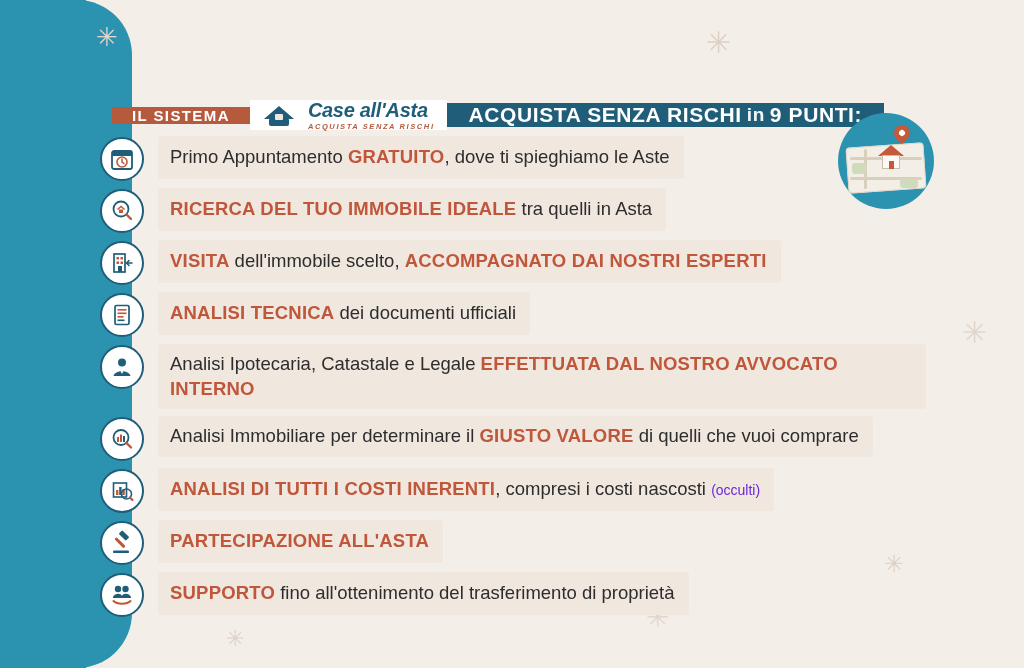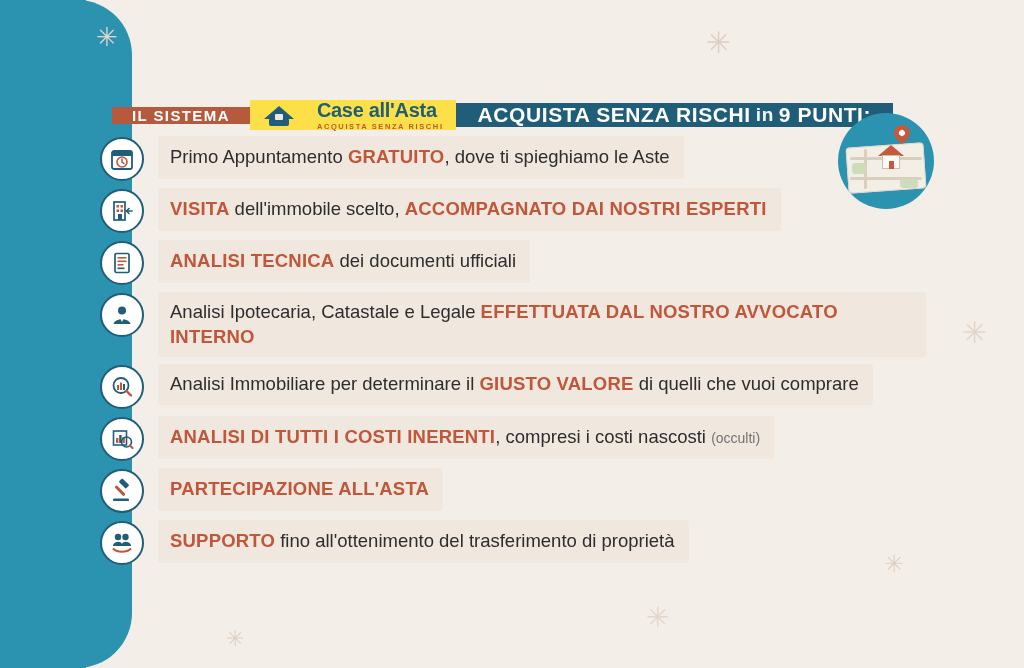--- a/index.html
+++ b/index.html
@@ -57,25 +57,26 @@
     background: #b55a3c;
     color: #ffffff;
     font-weight: bold;
     font-size: 15px;
     letter-spacing: 1.4px;
     display: flex;
     align-items: center;
     padding: 0 20px;
   }
   .hdr-logo {
-    background: #fde047;
+    background: #ffffff;
     display: flex;
     align-items: center;
     padding: 0 12px 0 14px;
-    gap: 23px;
+    gap: 14px;
+    font-style: italic;
   }
   .logo-mark {
     width: 30px; height: 26px;
     position: relative;
     flex: none;
   }
   .logo-mark .roof {
     position: absolute;
     left: 0; top: 4px;
     width: 0; height: 0;
@@ -236,21 +237,21 @@
     max-width: 742px;
   }
   .text-chip.tall { padding-top: 8px; padding-bottom: 8px; }
   .hl {
     color: #c0563a;
     font-weight: bold;
     letter-spacing: 0.2px;
   }
   .small {
     font-size: 14px;
-    color: #737373;
+    color: #6d28d9;
     text-align: right;
   }
 </style>
 </head>
 <body>
 
 <div id="page">
 
   <div class="teal-panel"></div>
   <div class="teal-round"></div>
@@ -306,20 +307,33 @@
           <rect x="3" y="5" width="20" height="5" fill="#1f5d78"></rect>
           <circle cx="13" cy="16" r="5" fill="none" stroke="#c0563a" stroke-width="1.6"></circle>
           <path d="M13 13 V16 L15 17.5" stroke="#c0563a" stroke-width="1.5" fill="none" stroke-linecap="round"></path>
         </svg>
       </div>
       <div class="text-chip">
         <span>Primo Appuntamento </span><span class="hl">GRATUITO</span><span>, dove ti spieghiamo le Aste</span>
       </div>
     </div>
 
+    <div class="row">
+      <div class="icon-wrap">
+        <svg width="26" height="26" viewBox="0 0 26 26">
+          <circle cx="12" cy="11" r="7.5" fill="none" stroke="#1f5d78" stroke-width="1.8"></circle>
+          <path d="M17.5 16.5 L22 21" stroke="#c0563a" stroke-width="2.4" stroke-linecap="round"></path>
+          <path d="M8.5 11.5 L12 8.5 L15.5 11.5" fill="none" stroke="#c0563a" stroke-width="1.5"></path>
+          <rect x="10" y="11.5" width="4" height="3.5" fill="#c0563a"></rect>
+        </svg>
+      </div>
+      <div class="text-chip">
+        <span class="hl">RICERCA DEL TUO IMMOBILE IDEALE</span><span> tra quelli in Asta</span>
+      </div>
+    </div>
 
     <div class="row">
       <div class="icon-wrap">
         <svg width="26" height="26" viewBox="0 0 26 26">
           <rect x="5" y="4" width="11" height="18" fill="none" stroke="#1f5d78" stroke-width="1.7"></rect>
           <rect x="7.5" y="7" width="2.5" height="2.5" fill="#c0563a"></rect>
           <rect x="11.5" y="7" width="2.5" height="2.5" fill="#c0563a"></rect>
           <rect x="7.5" y="11.5" width="2.5" height="2.5" fill="#c0563a"></rect>
           <rect x="11.5" y="11.5" width="2.5" height="2.5" fill="#c0563a"></rect>
           <rect x="9" y="16" width="4" height="6" fill="#1f5d78"></rect>

